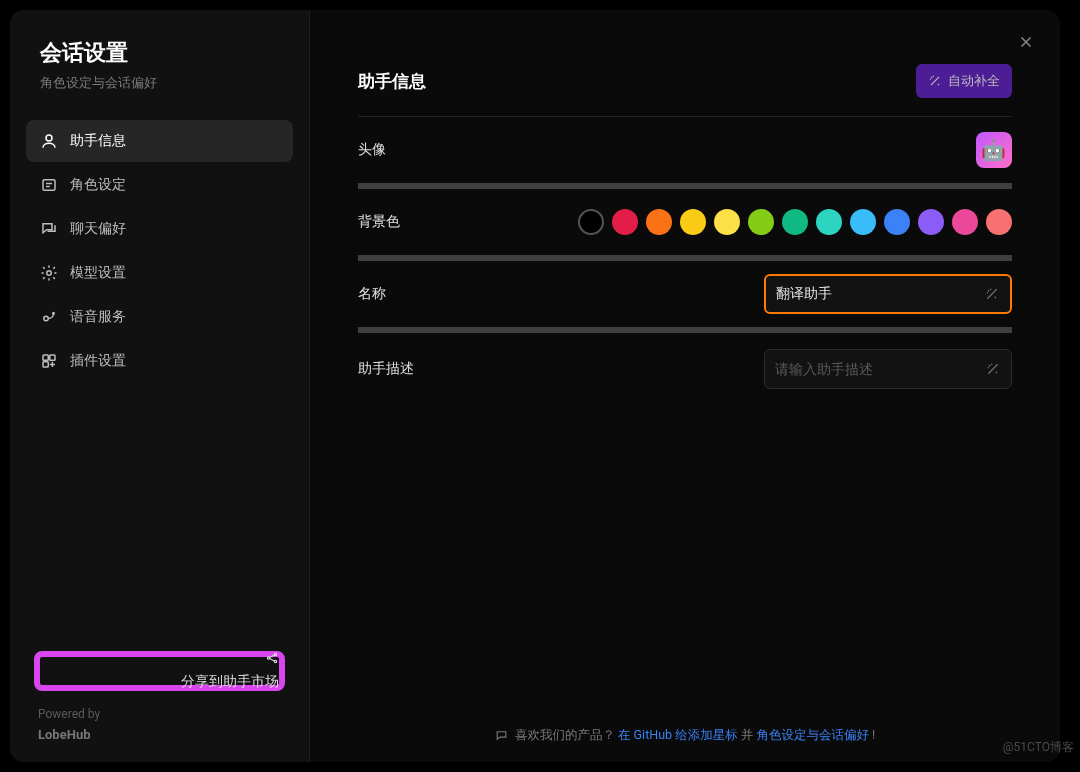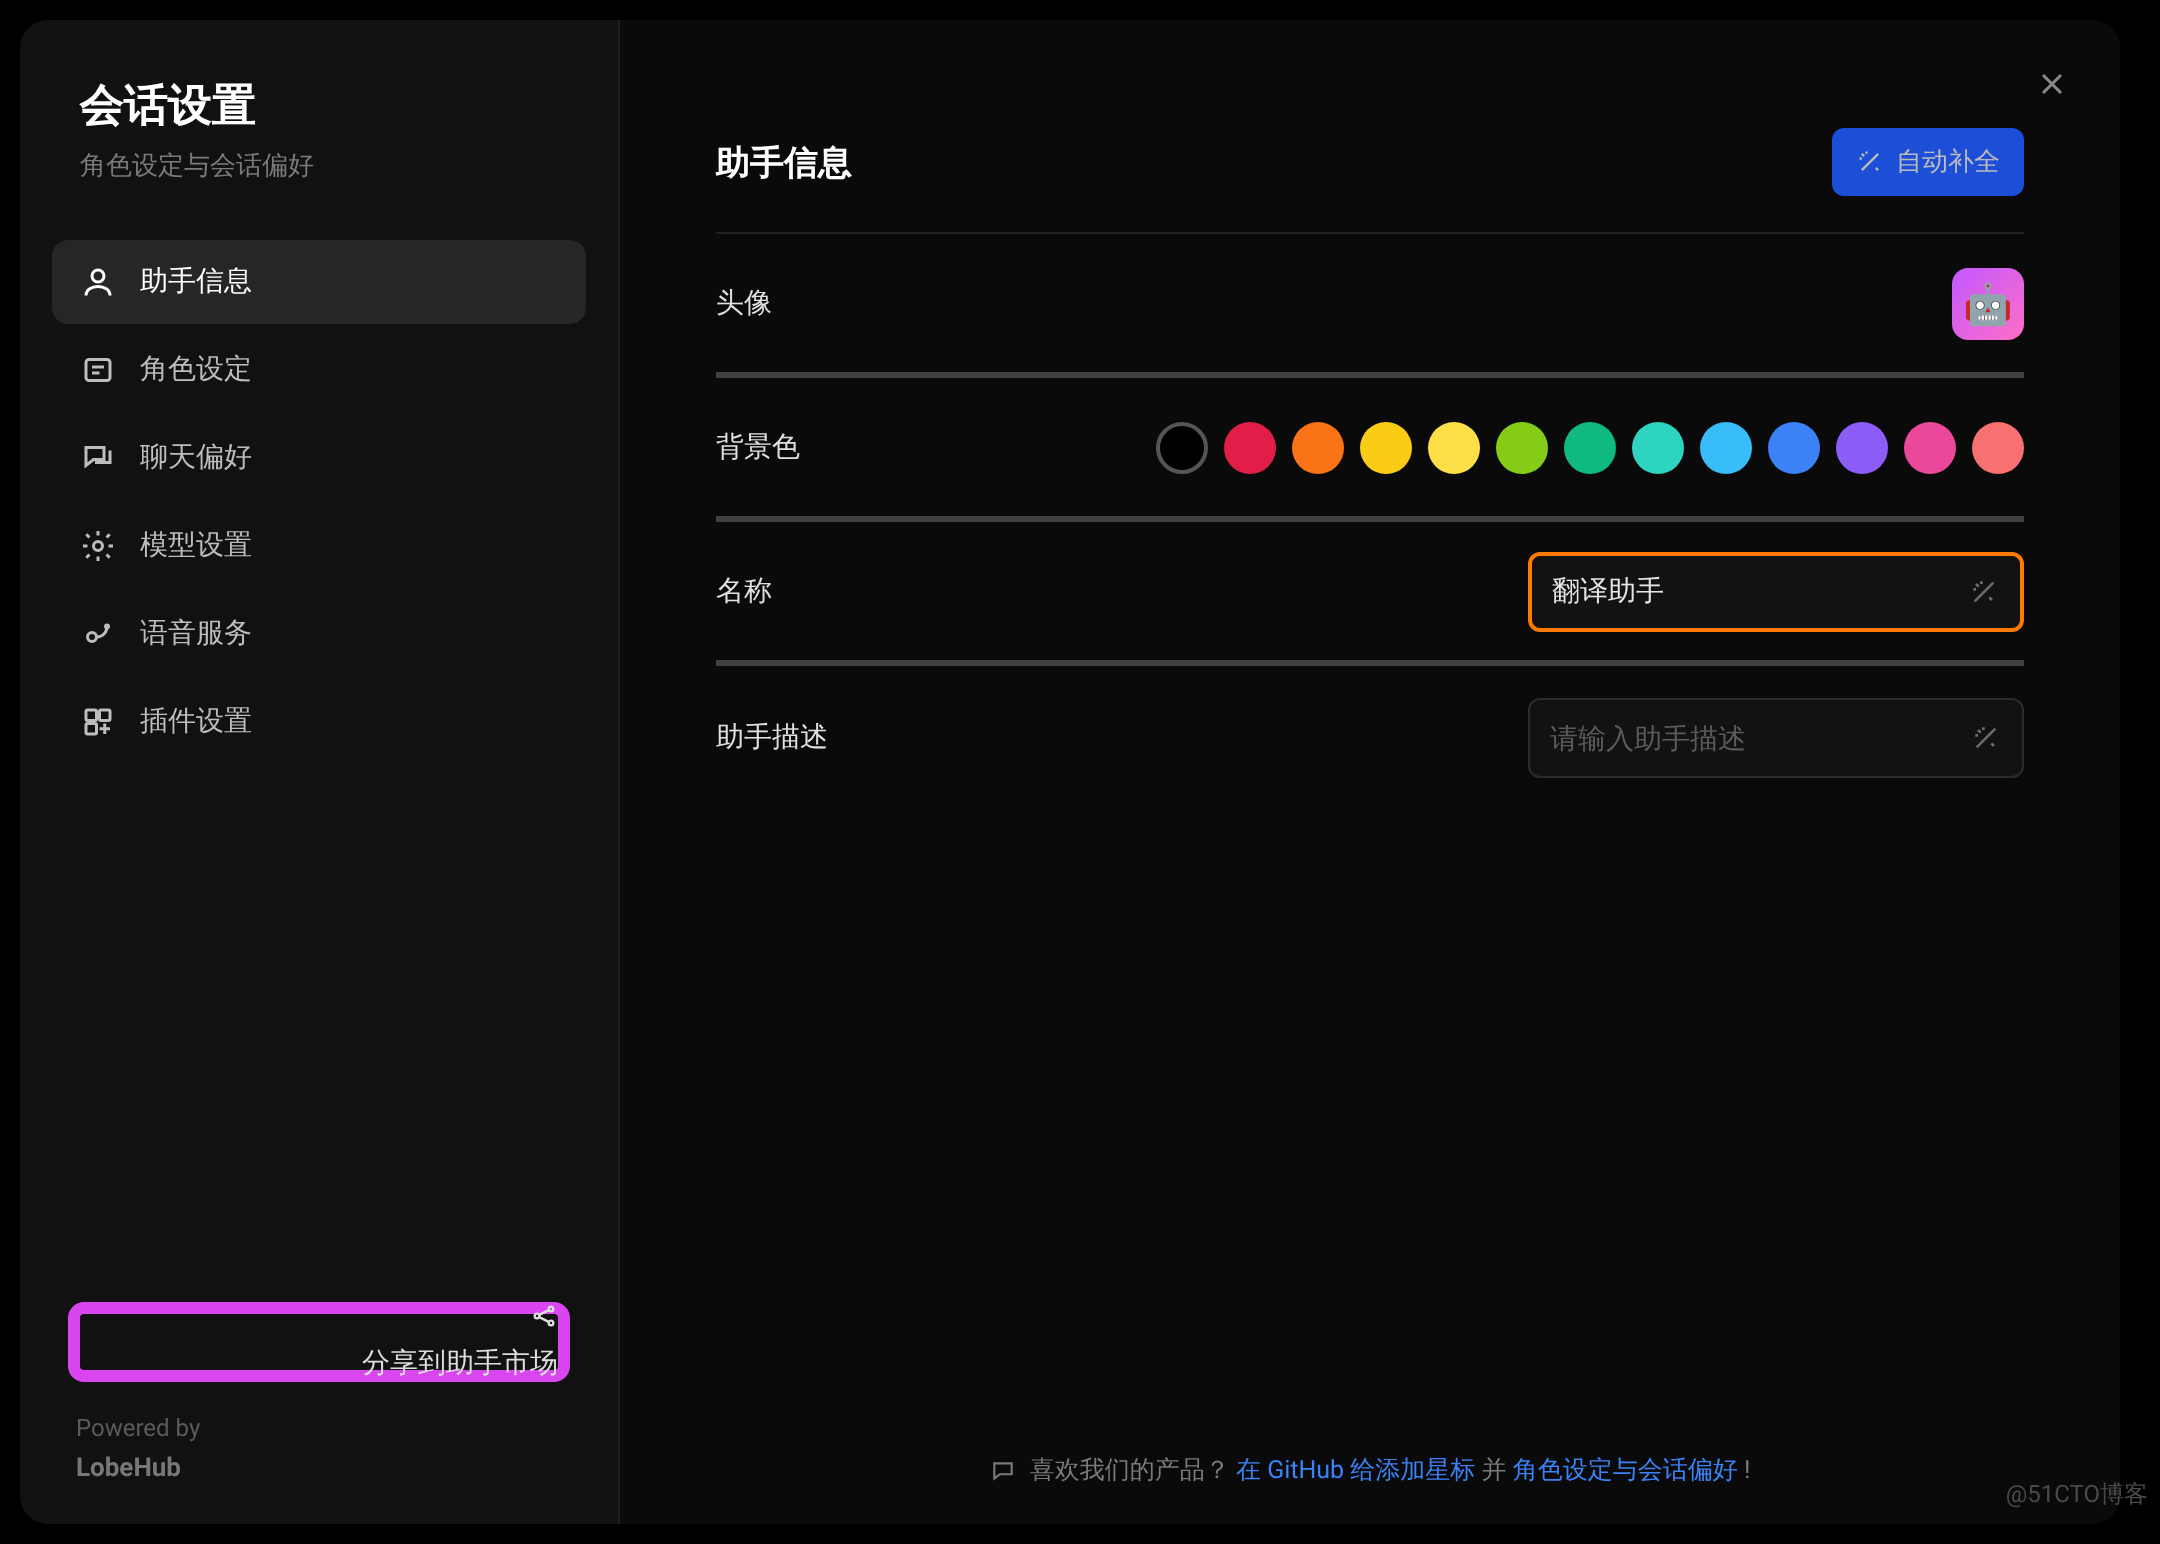--- a/index.html
+++ b/index.html
@@ -15,23 +15,23 @@
   .nav-item .icon { width: 18px; height: 18px; display: inline-flex; align-items: center; justify-content: center; }
   .sidebar-footer { padding: 0 24px; }
   .share-btn { width: 100%; height: 40px; border: 6px solid #d946ef; border-radius: 8px; background: transparent; color: #ddd; font-size: 14px; display: flex; align-items: flex-end; justify-content: center; gap: 8px; cursor: pointer; flex-direction: column; }
   .powered { margin-top: 16px; font-size: 12px; color: #5a5a5a; display: flex; align-items: baseline; gap: 6px; padding-left: 4px; flex-direction: column; }
   .powered-brand { font-weight: 700; color: #777; font-size: 13px; }
   .main { flex: 1; display: flex; flex-direction: column; position: relative; background: #0a0a0a; }
   .close-btn { position: absolute; top: 18px; right: 20px; width: 28px; height: 28px; display: flex; align-items: center; justify-content: center; color: #888; cursor: pointer; }
   .content { padding: 54px 48px 0 48px; }
   .section-header { display: flex; align-items: center; justify-content: space-between; margin-bottom: 18px; }
   .section-title { font-size: 17px; font-weight: 600; color: #fff; }
-  .auto-btn { height: 34px; padding: 0 12px; background: #1d4ed8; border: none; border-radius: 6px; color: #bbb; font-size: 13px; display: flex; align-items: center; gap: 6px; cursor: pointer; }
+  .auto-btn { height: 34px; padding: 0 12px; background: #4c1d95; border: none; border-radius: 6px; color: #bbb; font-size: 13px; display: flex; align-items: center; gap: 6px; cursor: pointer; }
   .divider-full { height: 1px; background: #222; }
-  .row { display: flex; align-items: center; justify-content: space-between; min-height: 72px; border-bottom: 3px solid #404040; }
+  .row { display: flex; align-items: center; justify-content: space-between; min-height: 72px; border-bottom: 6px solid #404040; }
   .row:last-child { border-bottom: none; }
   .row-label { font-size: 14px; color: #e0e0e0; min-width: 70px; }
   .row-value { display: flex; align-items: center; gap: 8px; }
   .avatar { width: 36px; height: 36px; border-radius: 8px; background: linear-gradient(135deg, #c258ff 0%, #ff6ec7 100%); display: flex; align-items: center; justify-content: center; font-size: 20px; position: relative; }
   .avatar::after { content: ""; position: absolute; right: -6px; bottom: -6px; width: 10px; height: 10px; border: 2px solid #0a0a0a; background: #34d399; border-radius: 50%; display: none; }
   .color-swatches { display: flex; gap: 8px; align-items: center; }
   .swatch { width: 26px; height: 26px; border-radius: 50%; cursor: pointer; }
   .swatch.selected { width: 26px; height: 26px; border: 2px solid #555; background: #000 !important; }
   .input-wrap { width: 248px; height: 40px; border: 1px solid #2c2c2c; border-radius: 6px; display: flex; align-items: center; padding: 0 10px; background: #121212; gap: 8px; }
   .input-wrap.highlight { border: 2px solid #ff7a00; }

